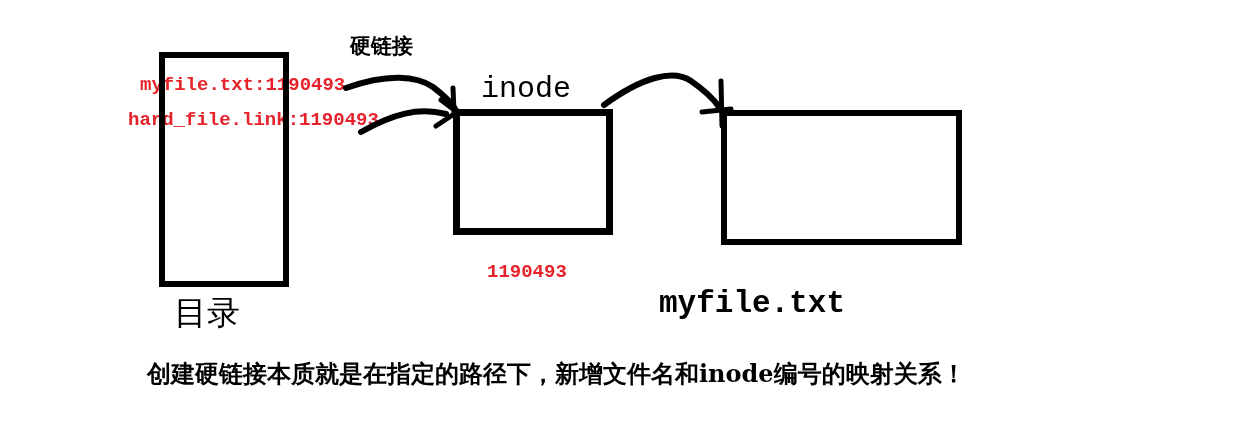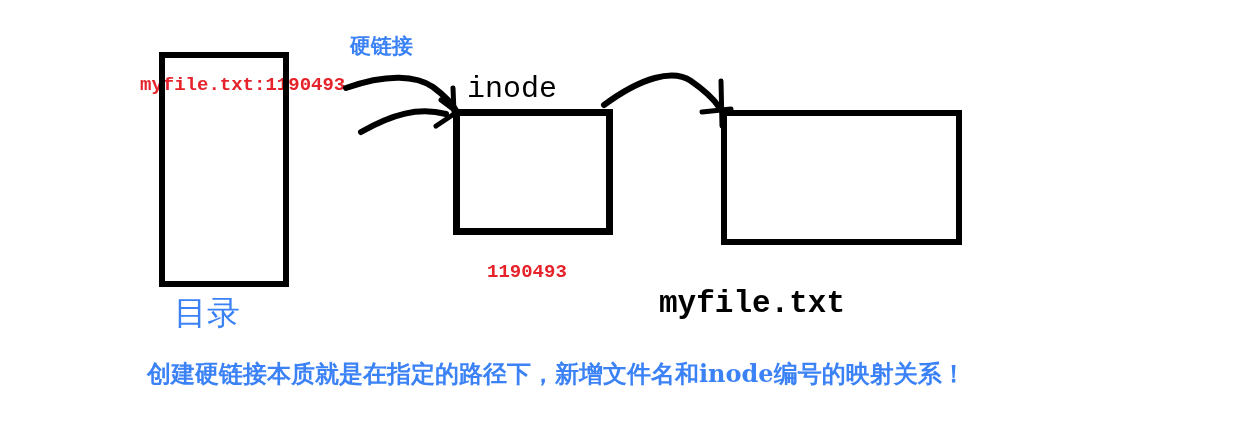--- a/index.html
+++ b/index.html
@@ -34,32 +34,32 @@
     line-height: 1;
     z-index: 1;
   }
   .black-mono {
     color: #000;
     font-family: "Liberation Mono", "DejaVu Sans Mono", monospace;
     line-height: 1;
     z-index: 1;
   }
   .cjk-serif {
-    color: #3b82f6;
+    color: #000000;
     font-family: "DejaVu Serif", "Liberation Serif", serif;
     line-height: 1;
     z-index: 1;
   }
 
   #entry-myfile    { left: 140px; top: 76px; }
   #entry-hardlink  { left: 128px; top: 111px; }
   #inode-number    { left: 487px; top: 246px; margin-top: 17px; }
 
   #hardlink-label  { left: 350px; top: 35px;  font-size: 21px; font-weight: bold; }
-  #inode-label     { left: 467px; top: 74px;  font-size: 30px; text-align: center; }
+  #inode-label     { left: 481px; top: 74px;  font-size: 30px; text-align: center; }
   #file-label      { left: 659px; top: 288px; font-size: 31px; font-weight: bold; }
   #dir-label       { left: 174px; top: 296px; font-size: 33px; }
   #caption         { left: 147px; top: 362px; font-size: 24px; font-weight: bold; text-align: right; }
 
   
   #arrows {
     position: absolute;
     left: 0; top: 0;
     width: 1251px; height: 429px;
     z-index: 3;
@@ -71,20 +71,21 @@
     stroke-linecap: round;
   }
 </style>
 </head>
 <body>
 
 <div id="canvas">
 
   <div class="abs red-mono" id="entry-myfile">myfile.txt:1190493</div>
 
+  <div class="abs red-mono" id="entry-hardlink">hard_file.link:1190493</div>
 
   <div class="box" id="dir-box"></div>
   <div class="box" id="inode-box"></div>
   <div class="box" id="file-box"></div>
 
   <div class="abs cjk-serif" id="hardlink-label">硬链接</div>
 
   <div class="abs black-mono" id="inode-label">inode</div>
 
   <div class="abs red-mono" id="inode-number">1190493</div>

